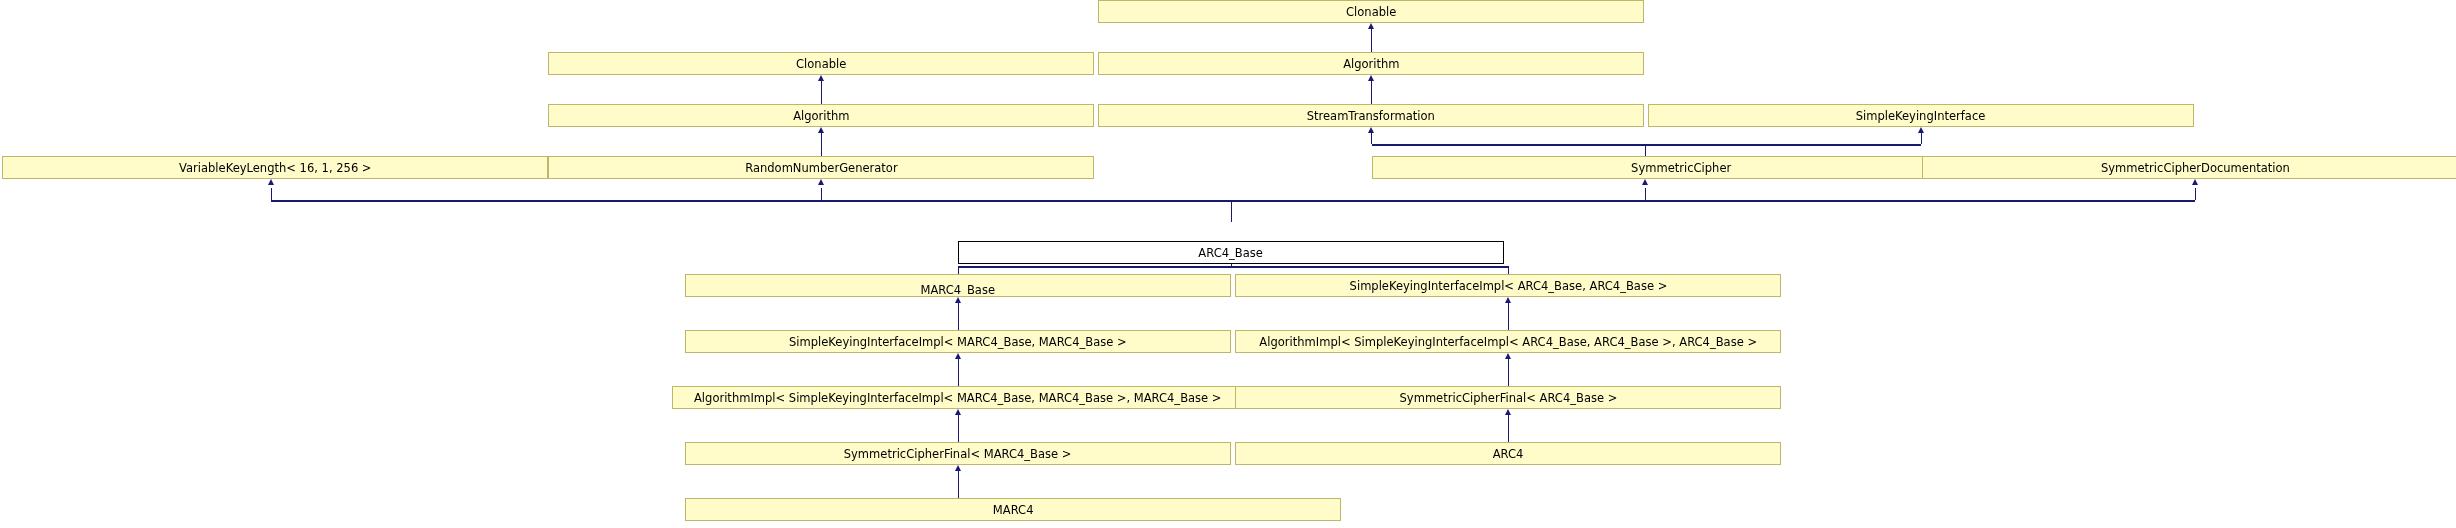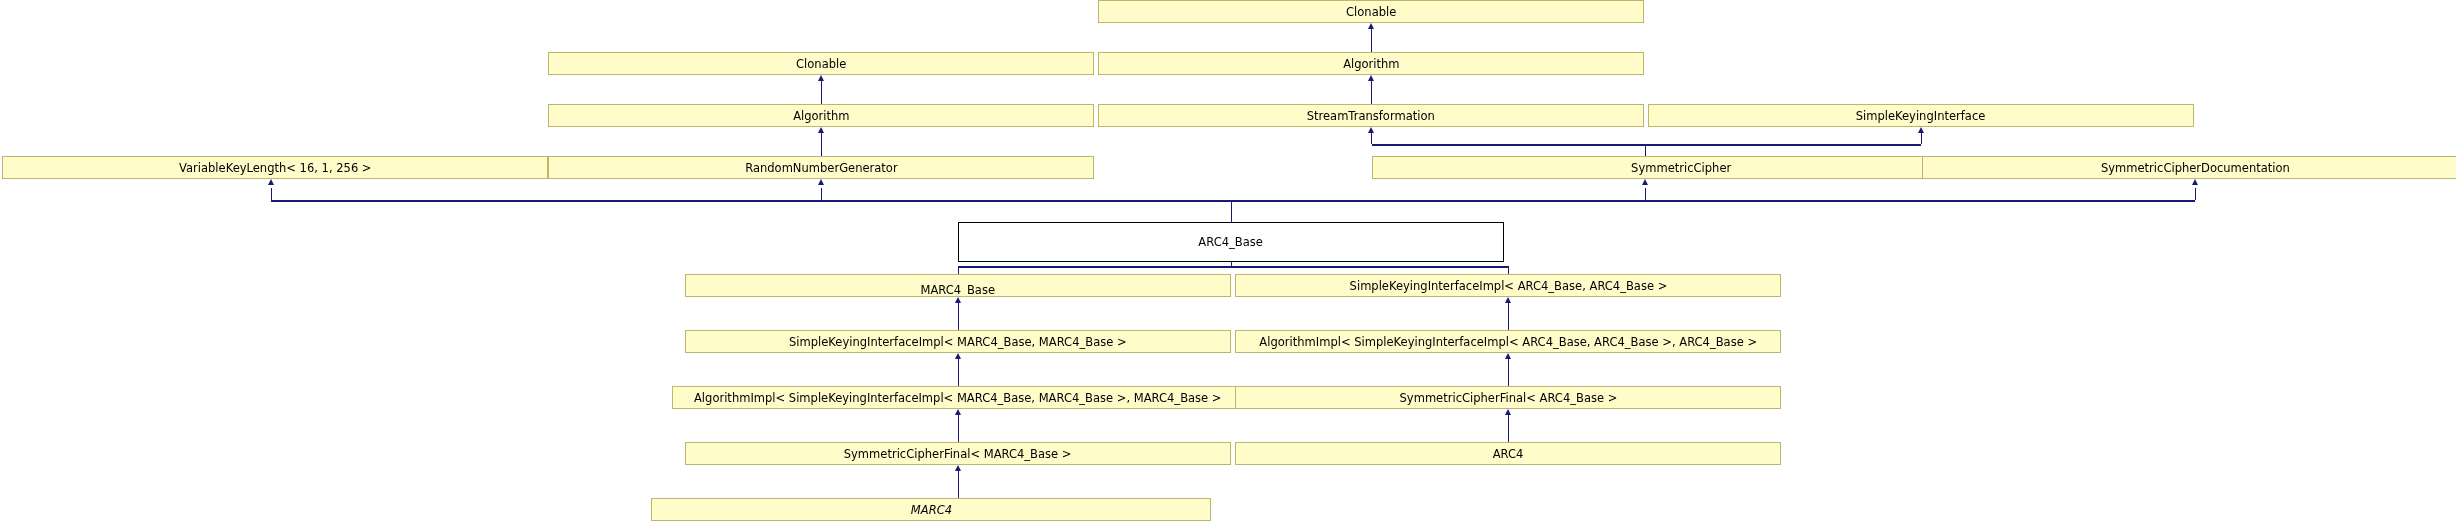--- a/index.html
+++ b/index.html
@@ -25,21 +25,22 @@
     font-size:12px;
     line-height:1;
     color:#000000;
     white-space:nowrap;
     overflow:hidden;
     z-index:3;
   }
   .node.focus{
     background:#ffffff;
     border:1px solid #000000;
-    height:40px;
+    height:23px;
+    margin-top:19px;
   }
   .node .lbl{
     display:block;
     transform:scale(0.96,1);
     pointer-events:none;
   }
   
   .edge{
     position:absolute;
     background:#191970;
@@ -154,16 +155,16 @@
     </div>
     <div class="node" title="SymmetricCipherFinal&lt; ARC4_Base &gt;" style="left: 1235px; top: 386px; width: 546px;">
       <span class="lbl">SymmetricCipherFinal&lt; ARC4_Base &gt;</span>
     </div>
     <div class="node" title="SymmetricCipherFinal&lt; MARC4_Base &gt;" style="left: 685px; top: 442px; width: 546px;">
       <span class="lbl">SymmetricCipherFinal&lt; MARC4_Base &gt;</span>
     </div>
     <div class="node" title="ARC4" style="left: 1235px; top: 442px; width: 546px;">
       <span class="lbl">ARC4</span>
     </div>
-    <div class="node" title="MARC4" style="left: 651px; top: 498px; width: 560px; font-style: italic;">
+    <div class="node" title="MARC4" style="left: 685px; top: 498px; width: 656px;">
       <span class="lbl">MARC4</span>
     </div>
   </div>
 
 </body></html>

